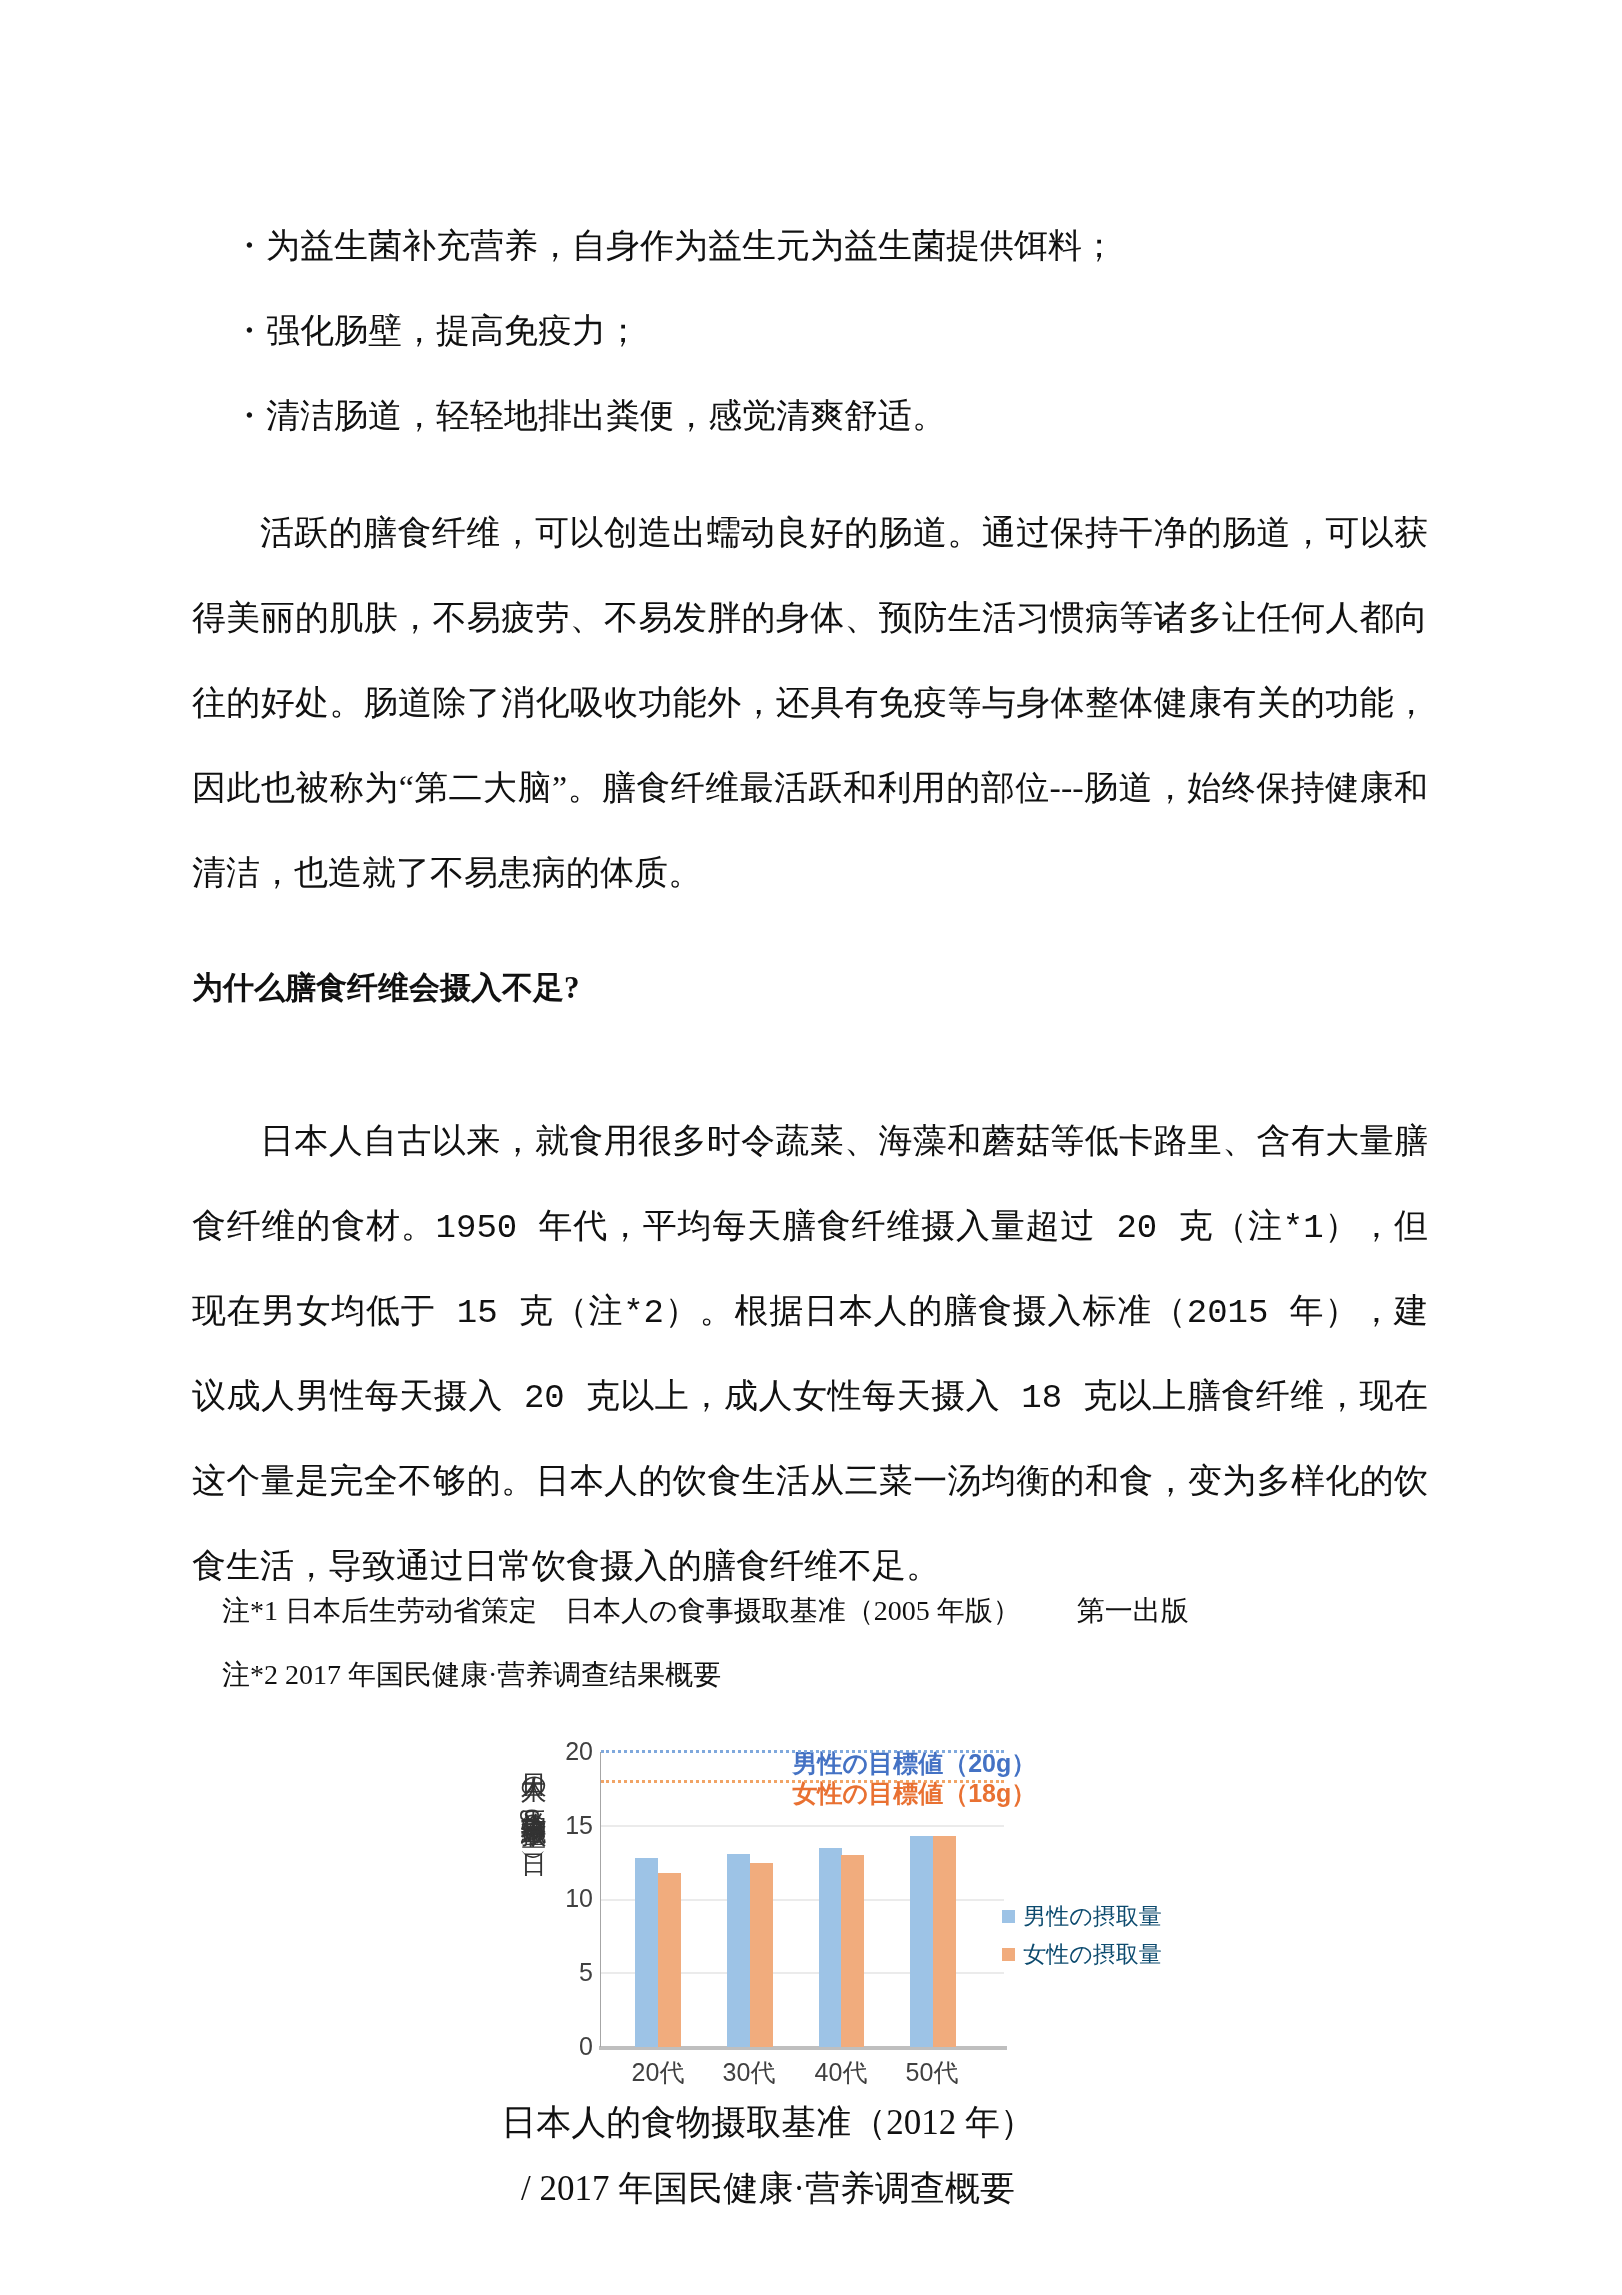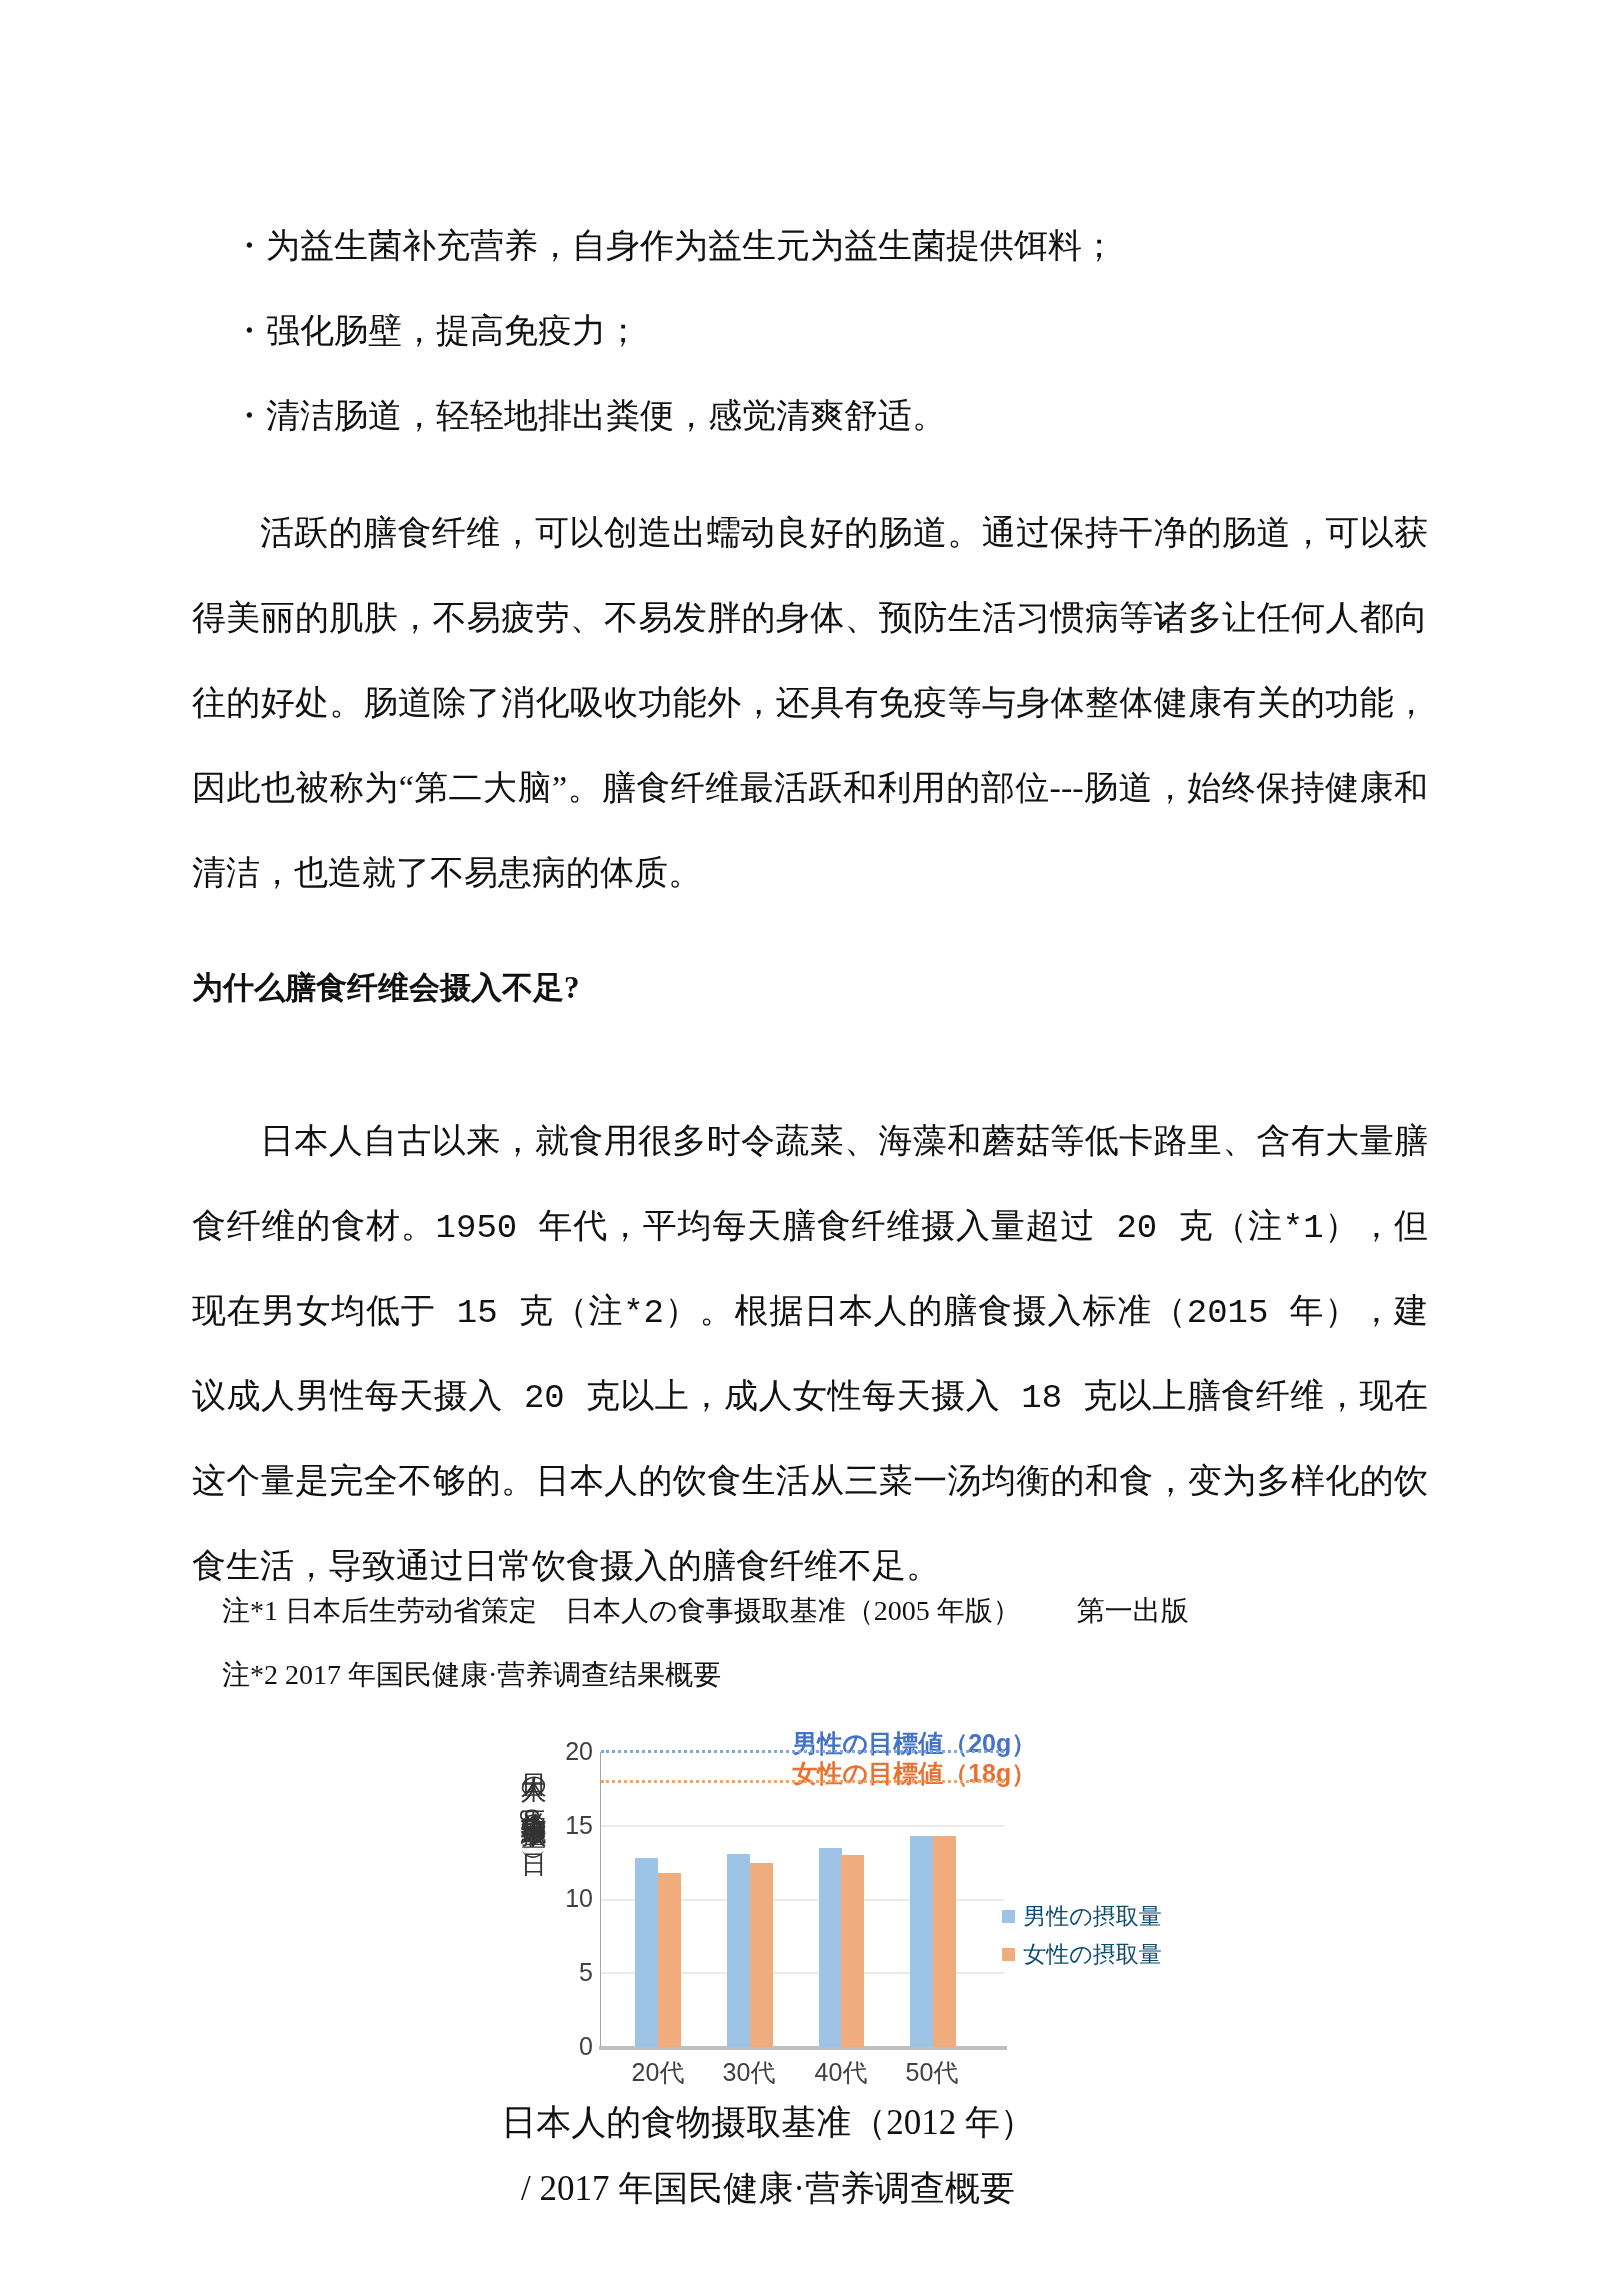--- a/index.html
+++ b/index.html
@@ -24,21 +24,21 @@
           border-left:1.8px solid #A6A6A6; }
   .x-axis { position:absolute; left:87px; top:324px; width:408px; height:3.5px; background:#BFBFBF; }
   .y-title { position:absolute; left:5.3px; top:32px; height:291px;
              writing-mode:vertical-rl; text-orientation:mixed;
              font-size:25.6px; letter-spacing:1.8px; color:#333; }
   .yt { position:absolute; left:30px; width:51px; text-align:right;
         font-size:25px; color:#404040; }
   .grid { position:absolute; left:0; width:100%; height:1.8px; background:#EBEBEB; }
   .target { position:absolute; left:0; width:100%; height:0; border-top:3.5px dotted #999; }
   .tl-label { position:absolute; background:#ffffff; padding:0 10.6px;
-              font-size:25px; font-weight:bold; white-space:nowrap; }
+              font-size:25px; font-weight:bold; white-space:nowrap;margin-top:20px; }
   .tl-blue   { color:#4472C4; left:181px; top:-25px; }
   .tl-orange { color:#E97132; left:181px; top:5.3px; }
   .bar { position:absolute; bottom:0; width:23px; }
   .xl { position:absolute; top:334px; width:92px; text-align:center;
         font-size:25px; color:#404040; }
   .legend { position:absolute; left:490px; top:179px; font-size:23px; color:#0c4a6e; }
   .legend-row { display:flex; align-items:center; margin-bottom:7px; }
   .swatch { width:13.2px; height:13.2px; margin-right:8px; flex:0 0 auto; }
 
   

